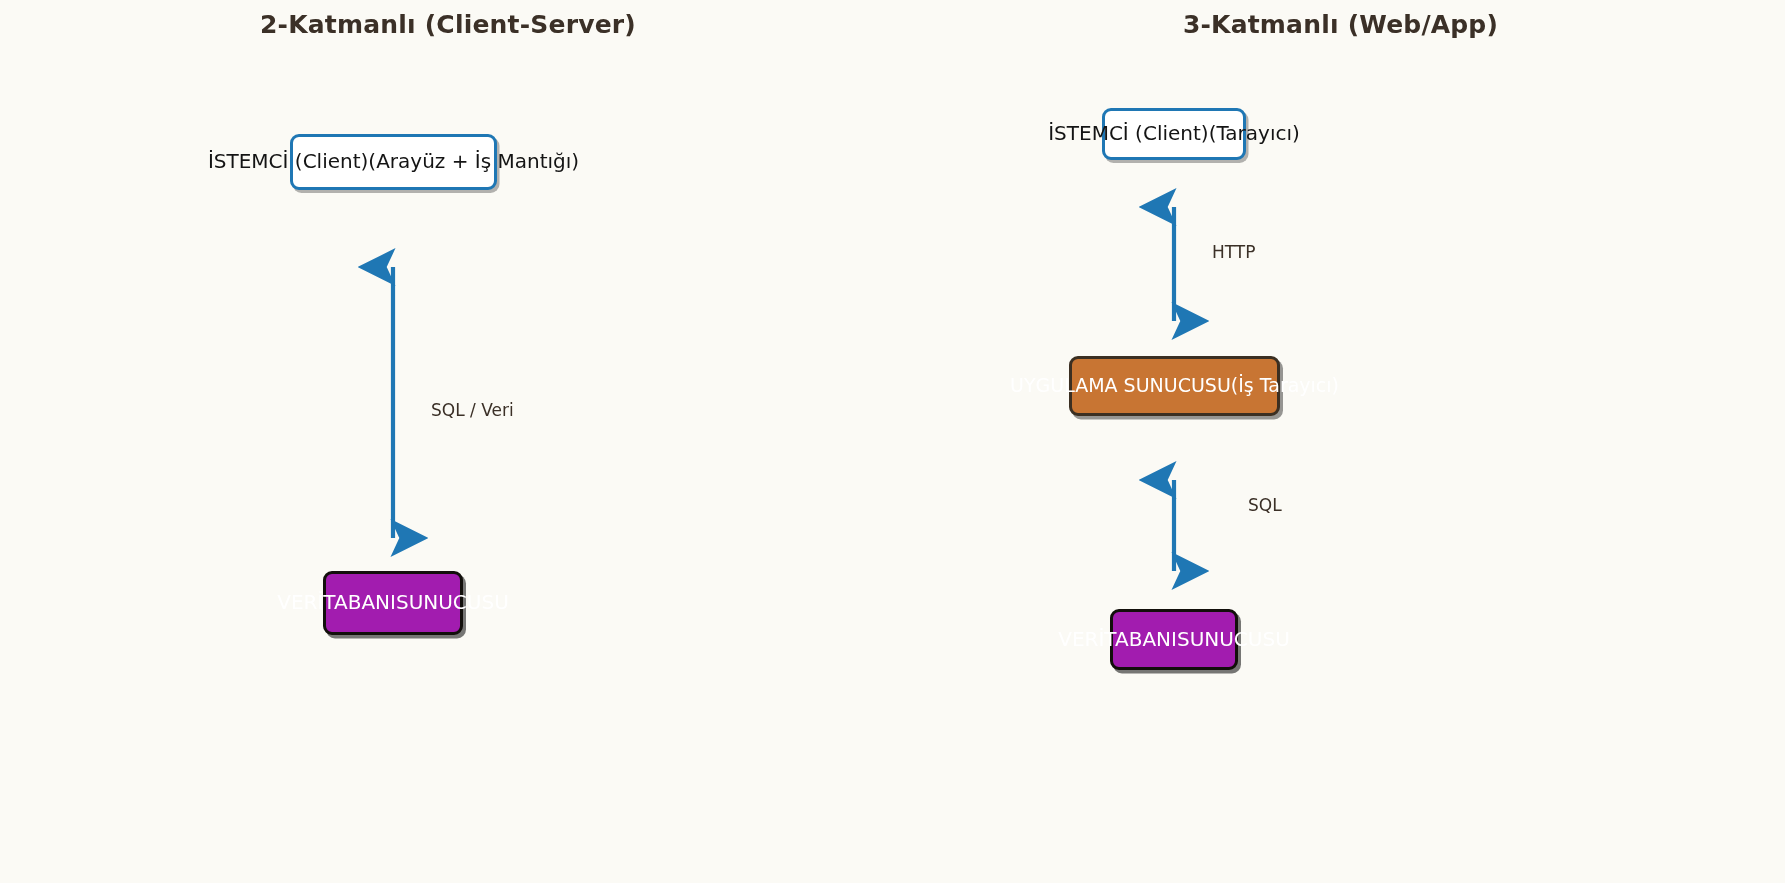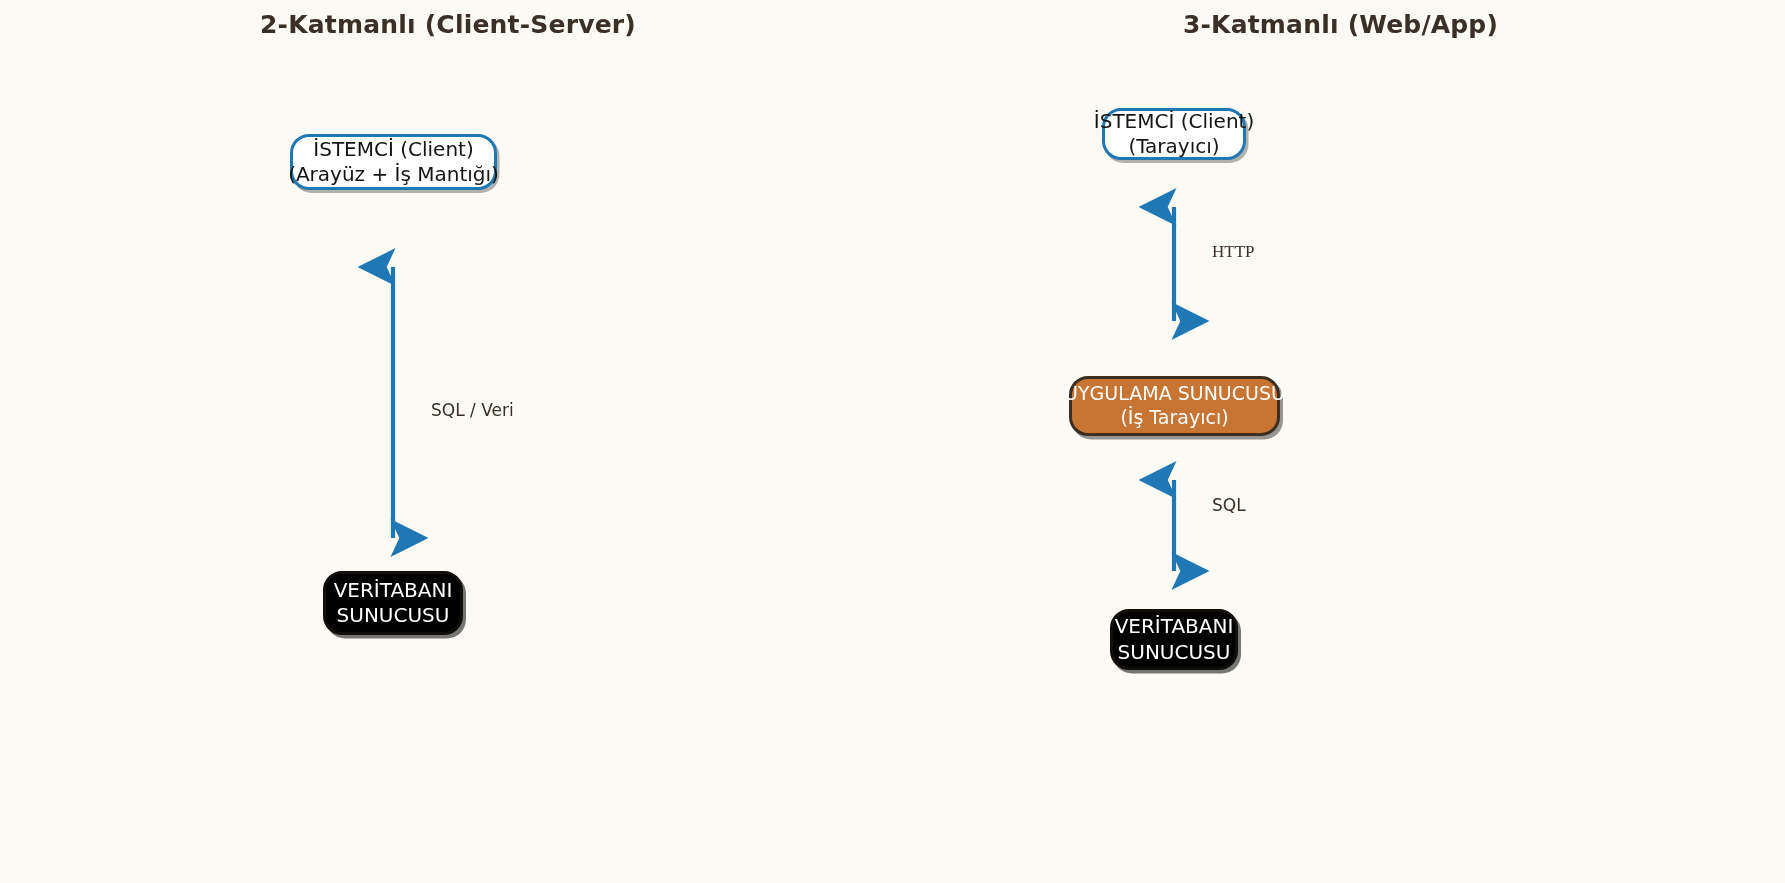--- a/index.html
+++ b/index.html
@@ -32,46 +32,46 @@
     text-align: center;
     letter-spacing: 0.2px;
   }
   #title-left  { left: 0;    top: 10px; width: 896px; }
   #title-right { left: 896px; top: 10px; width: 889px; }
 
   
   .node {
     position: absolute;
     display: flex;
-    flex-direction: column;
+    flex-direction: row;
     align-items: center;
     justify-content: center;
     text-align: center;
-    border-radius: 19px;
+    border-radius: 9px;
     line-height: 1.26;
     white-space: nowrap;
   }
   .node .ln { display: block; }
 
   .node.client {
     background: #ffffff;
     border: 3px solid #1f77b4;
     color: #141414;
     font-size: 20px;
     box-shadow: 2.5px 3px 0 rgba(10,10,10,0.30);
   }
   .node.appserver {
     background: #c87533;
     border: 3.5px solid #3b2f22;
     color: #ffffff;
     font-size: 19px;
     box-shadow: 3px 3.5px 0 rgba(10,10,10,0.42);
   }
   .node.database {
-    background: #000000;
+    background: #a21caf;
     border: 3.5px solid #120f0b;
     color: #ffffff;
     font-size: 20px;
     box-shadow: 3px 3.5px 0 rgba(10,10,10,0.55);
   }
 
   
   .edge-label {
     position: absolute;
     font-size: 17px;
@@ -126,40 +126,40 @@
         <path d="M4.5,0 L9,9 L4.5,6.9 L0,9 Z" fill="#1f77b4"></path>
       </marker>
       <marker id="ah-dn-r1" markerWidth="9" markerHeight="9" refX="4.5" refY="8.4" orient="auto">
         <path d="M4.5,0 L9,9 L4.5,6.9 L0,9 Z" fill="#1f77b4"></path>
       </marker>
     </defs>
     <line x1="20" y1="67" x2="20" y2="10" stroke="#1f77b4" stroke-width="4.2" marker-end="url(#ah-up-r1)"></line>
     <line x1="20" y1="67" x2="20" y2="124" stroke="#1f77b4" stroke-width="4.2" marker-end="url(#ah-dn-r1)"></line>
   </svg>
 
-  <div class="edge-label" style="left:1212px; top:242px;font-family:Liberation Serif, serif;">HTTP</div>
+  <div class="edge-label" style="left:1212px; top:242px;">HTTP</div>
 
-  <div class="node appserver" style="left:1069px; top:356px; width:211px; height:60px;margin-top:20px;">
+  <div class="node appserver" style="left:1069px; top:356px; width:211px; height:60px;">
     <span class="ln">UYGULAMA SUNUCUSU</span>
     <span class="ln">(İş Tarayıcı)</span>
   </div>
 
   <svg class="arrow-svg" style="left:1154px; top:470px;" width="40" height="112" viewBox="0 0 40 112">
     <defs>
       <marker id="ah-up-r2" markerWidth="9" markerHeight="9" refX="4.5" refY="8.4" orient="auto">
         <path d="M4.5,0 L9,9 L4.5,6.9 L0,9 Z" fill="#1f77b4"></path>
       </marker>
       <marker id="ah-dn-r2" markerWidth="9" markerHeight="9" refX="4.5" refY="8.4" orient="auto">
         <path d="M4.5,0 L9,9 L4.5,6.9 L0,9 Z" fill="#1f77b4"></path>
       </marker>
     </defs>
     <line x1="20" y1="54" x2="20" y2="10" stroke="#1f77b4" stroke-width="4.2" marker-end="url(#ah-up-r2)"></line>
     <line x1="20" y1="54" x2="20" y2="101" stroke="#1f77b4" stroke-width="4.2" marker-end="url(#ah-dn-r2)"></line>
   </svg>
 
-  <div class="edge-label" style="left:1212px; top:495px;">SQL</div>
+  <div class="edge-label" style="left:1248px; top:495px;">SQL</div>
 
   <div class="node database" style="left:1110px; top:609px; width:128px; height:61px;">
     <span class="ln">VERİTABANI</span>
     <span class="ln">SUNUCUSU</span>
   </div>
 
 </div>
 
 </body></html>

